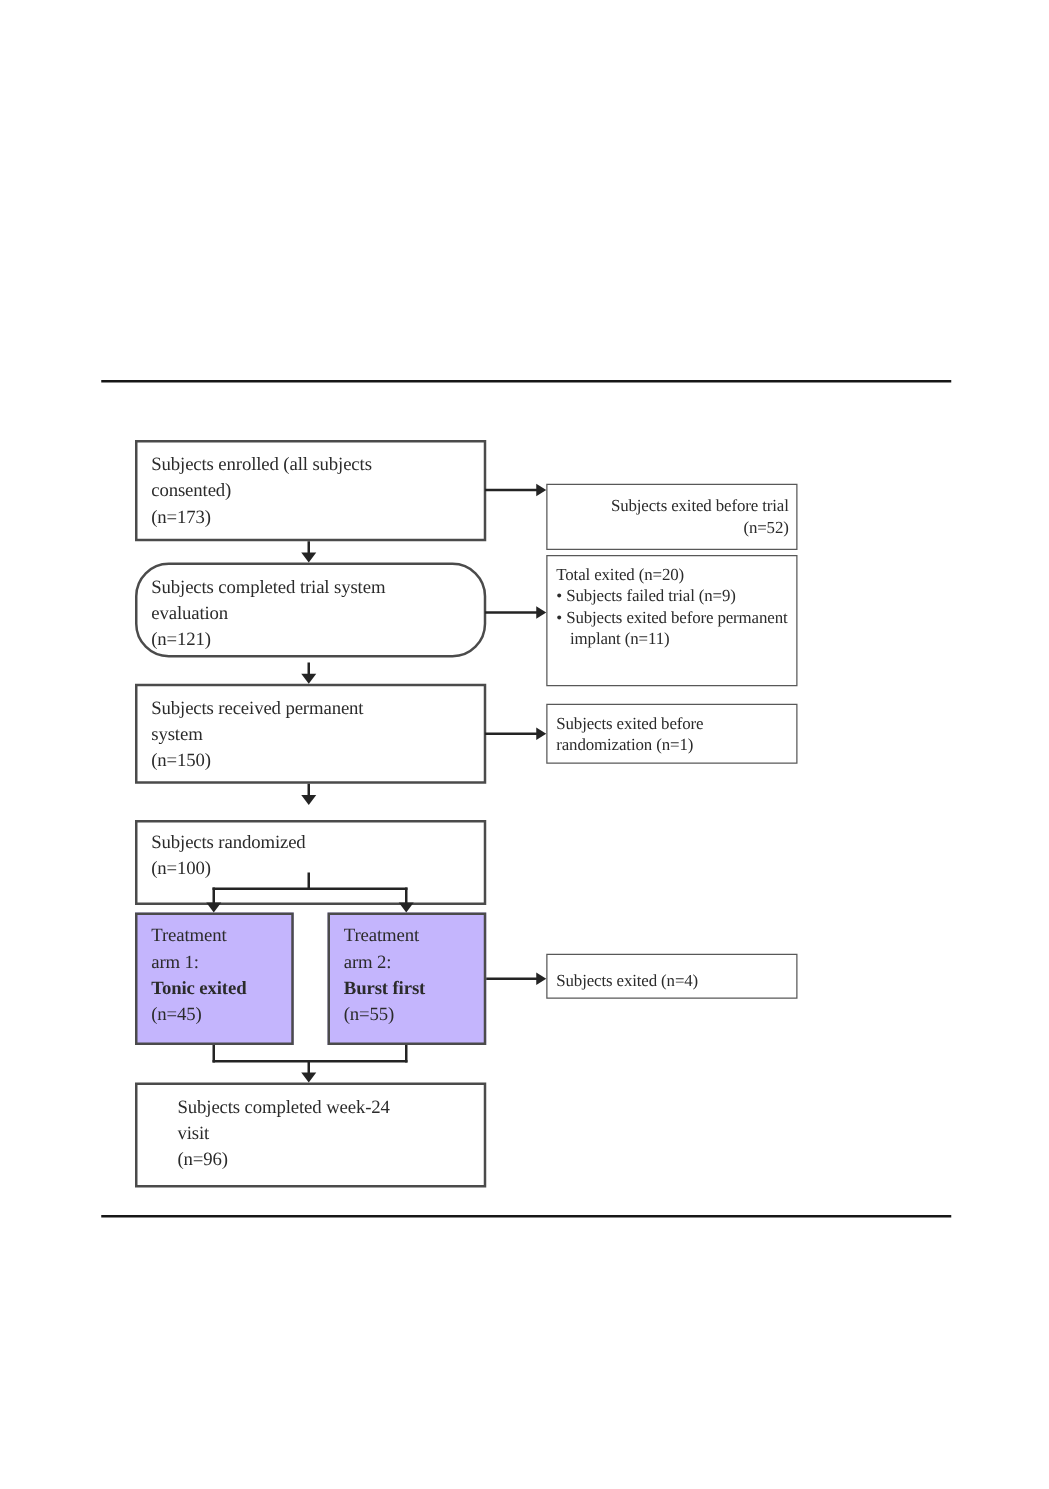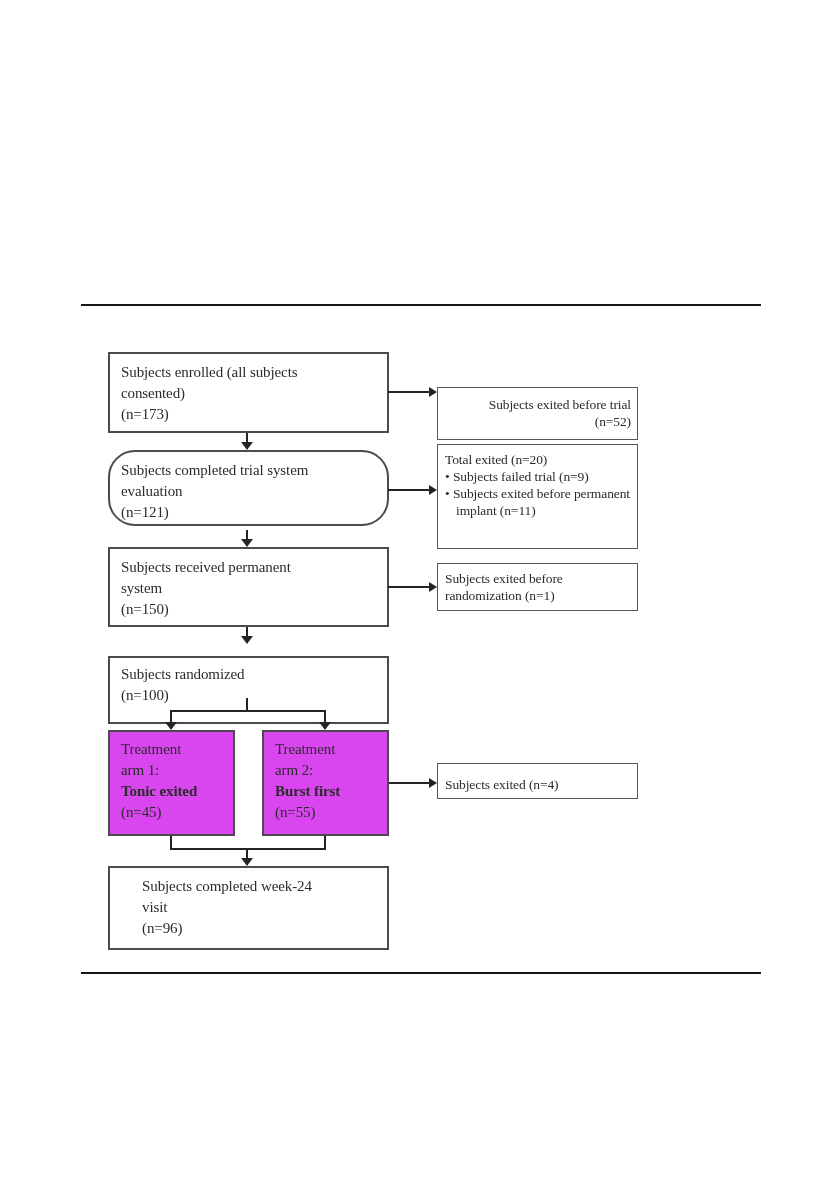--- a/index.html
+++ b/index.html
@@ -15,21 +15,21 @@
     padding:8px 8px 0 11px;white-space:pre-line;
   }
   .sbox{
     position:absolute;left:437px;width:201px;box-sizing:border-box;
     border:1.5px solid #585858;background:#ffffff;
     font-size:13.5px;line-height:17px;letter-spacing:-0.1px;
     padding:6px 6px 0 7px;white-space:pre-line;
   }
   .armbox{
     position:absolute;top:730px;width:127px;height:106px;box-sizing:border-box;
-    border:2px solid #4b4b4b;background:#d946ef;
+    border:2px solid #4b4b4b;background:#c4b5fd;
     font-size:15px;line-height:21px;letter-spacing:-0.1px;
     padding:7px 6px 0 11px;
   }
   .armbox .pre{white-space:pre-line;}
   .b{font-weight:bold;}
   .vline{position:absolute;width:2px;background:#242424;}
   .hline{position:absolute;height:2px;background:#242424;}
   .head-down{
     position:absolute;width:0;height:0;
     border-left:6px solid transparent;border-right:6px solid transparent;

